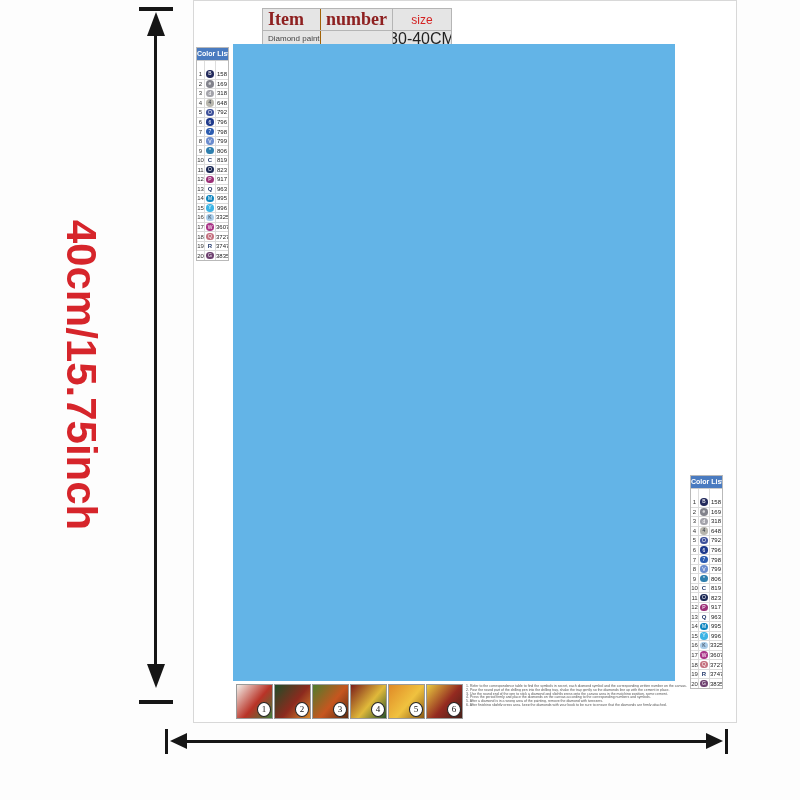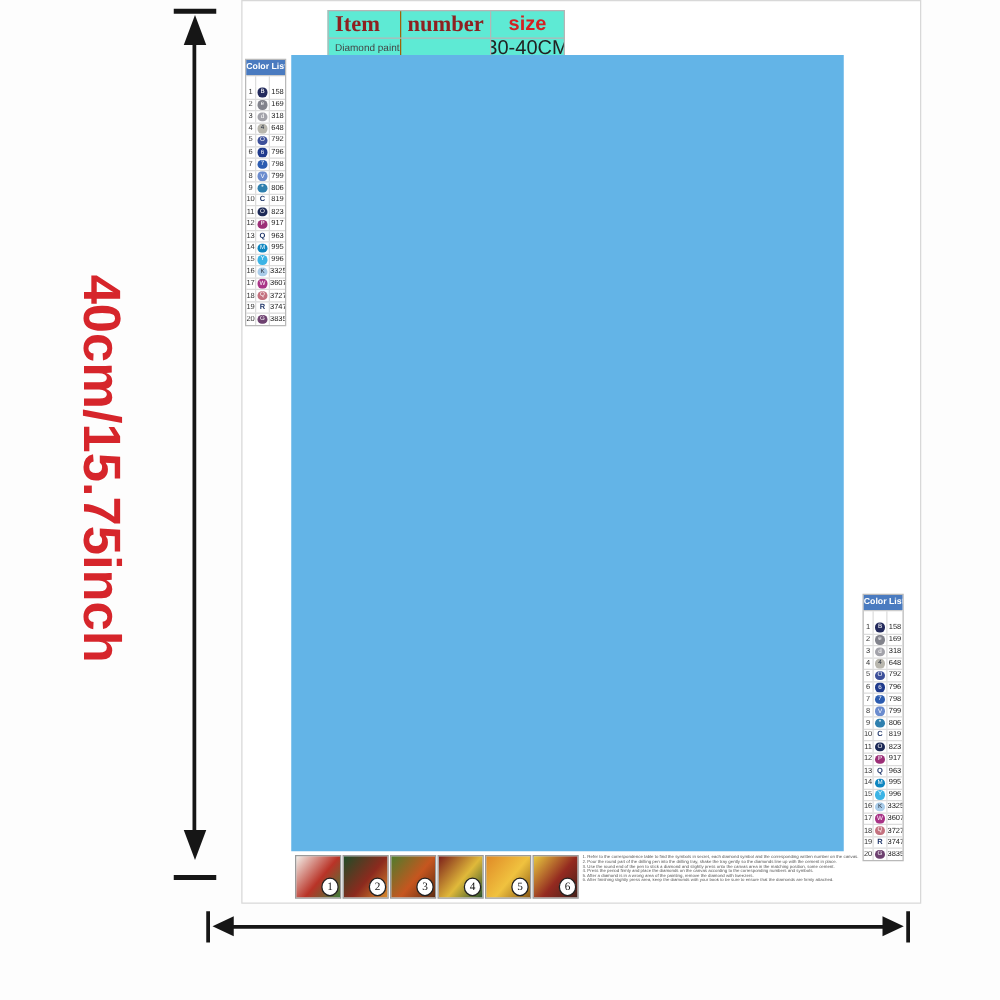--- a/index.html
+++ b/index.html
@@ -5,30 +5,30 @@
   html,body{margin:0;padding:0;background:#fff;}
   .stage{position:relative;width:800px;height:800px;background:#fdfdfd;overflow:hidden;
          font-family:"Liberation Sans",sans-serif;}
   .abs{position:absolute;}
 
   
   .sheet{left:193px;top:0;width:544px;height:723px;background:#ffffff;
          border:1px solid #d8d8d8;box-sizing:border-box;}
 
   
-  .item-table{left:262px;top:8px;width:190px;background:#5eead4;border:1px solid #b5b5b5;box-sizing:border-box;}
+  .item-table{left:262px;top:8px;width:190px;background:#e5e5e5;border:1px solid #b5b5b5;box-sizing:border-box;}
   .it-row{display:flex;}
   .it-row.head{height:21px;}
   .it-row.data{height:15px;border-top:1px solid #b5b5b5;}
   .it-cell{box-sizing:border-box;overflow:hidden;white-space:nowrap;display:flex;align-items:center;}
   .it-c1{width:57px;padding-left:5px;}
   .it-c2{width:73px;border-left:1px solid #a16207;border-right:1px solid #b5b5b5;justify-content:center;}
   .it-c3{flex:1;justify-content:center;}
   .it-item,.it-number{font-family:"Liberation Serif",serif;font-size:18px;color:#8e2020;font-weight:bold;}
-  .it-size{font-size:16px;color:#d42222;font-weight:bold;}
+  .it-size{font-size:12px;color:#d42222;font-weight:normal;}
   .it-d1{font-size:8px;color:#444;}
   .it-d3{font-size:16px;color:#222;}
 
   
   .blue{left:233px;top:44px;width:442px;height:637px;background:#63b4e7;}
   .paste-line{left:233px;width:442px;text-align:center;color:#df262c;font-weight:bold;}
   .paste-1{top:224px;font-size:60px;}
   .paste-2{top:344px;font-size:57px;}
 
   

